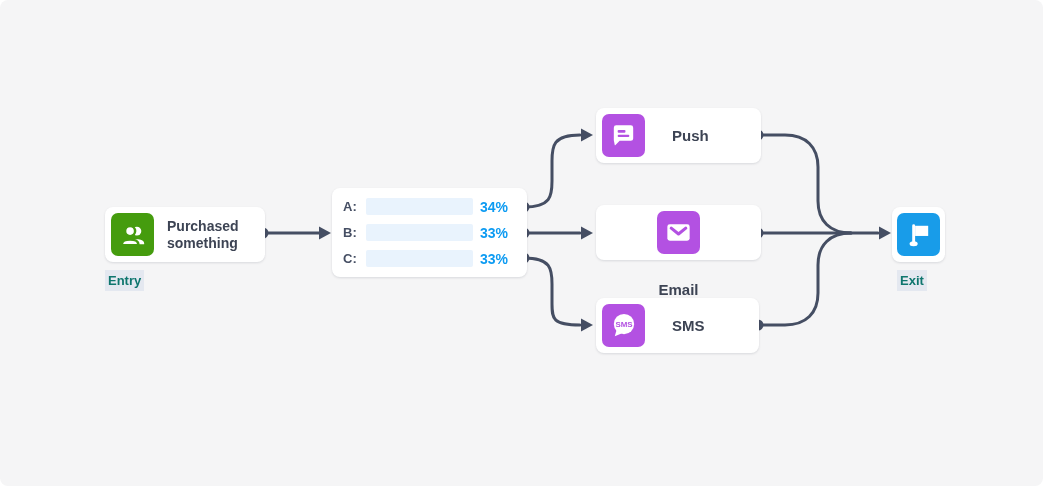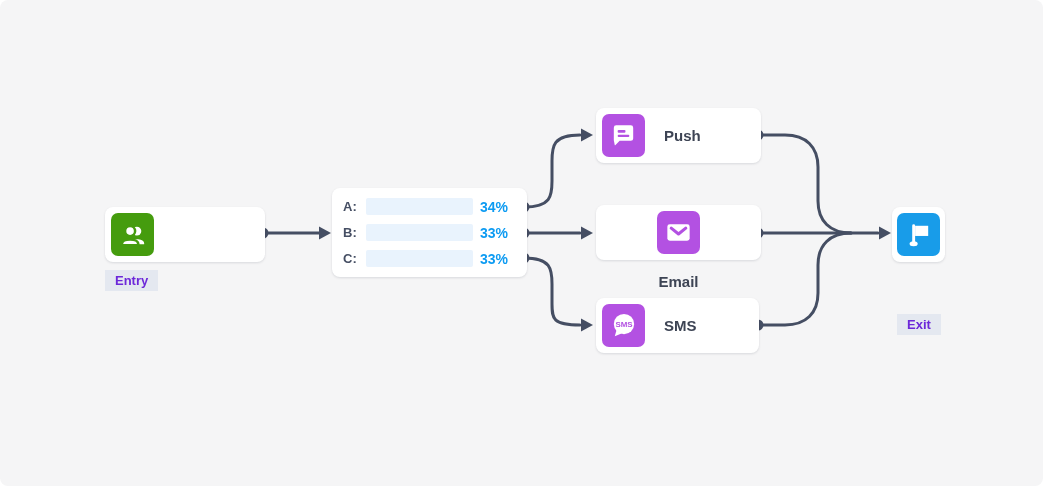--- a/index.html
+++ b/index.html
@@ -25,43 +25,43 @@
     border-radius: 7px;
     flex: 0 0 auto;
     display: flex; align-items: center; justify-content: center;
   }
   .icon-tile svg { display: block; }
   .entry-node { left: 105px; top: 207px; width: 160px; height: 55px; padding: 6px; gap: 13px; }
   .entry-node .icon-tile { background: var(--entry_icon_bg, #459c0e); color: var(--entry_icon_bg, #459c0e); }
   .node-title { font-size: 14px; font-weight: 600; color: #3d4454; line-height: 17px; }
   .badge {
     position: absolute; z-index: 2;
-    background: #e4e8f0; color: #6d28d9;
+    background: #e4e8f0; color: #0f766e;
     font-size: 13px; font-weight: 600;
-    padding: 3px 10px; border-radius: 0; line-height: 15px;
+    padding: 3px 3px; border-radius: 0; line-height: 15px;
   }
   .entry-badge { left: 105px; top: 270px; }
-  .exit-badge  { left: 897px; top: 270px; margin-top: 44px; }
+  .exit-badge  { left: 897px; top: 270px; }
   .split-node {
     left: 332px; top: 188px; width: 195px; height: 89px;
     flex-direction: column; justify-content: center; align-items: stretch;
     padding: 10px 11px; gap: 9px;
   }
   .split-row { display: flex; align-items: center; height: 17px; gap: 7px; }
   .split-label { width: 16px; font-size: 13px; font-weight: 600; color: #454e63; }
   .bar-track {
     flex: 0 0 107px; height: 17px;
     background: var(--bar_track, #e9f3fd); border-radius: 2px; overflow: hidden;
   }
   .bar-fill { height: 100%; background: var(--bar_fill, #18a3f4); border-radius: 2px 0 0 2px; }
   .split-pct {
     flex: 1; text-align: left;
     font-size: 14px; font-weight: 700; color: var(--percent_text, #0d9bf2);
   }
-  .channel-node { width: 165px; height: 55px; padding: 6px; gap: 19px; left: 596px; }
+  .channel-node { width: 165px; height: 55px; padding: 6px; gap: 27px; left: 596px; }
   .channel-node .icon-tile { background: var(--channel_icon_bg, #b351e2); color: var(--channel_icon_bg, #b351e2); }
   .push-node  { top: 108px; }
   .email-node { top: 205px; flex-direction: column; }
   .sms-node   { top: 298px; width: 163px; }
   .channel-label { font-size: 15px; font-weight: 600; color: #3d4454; }
   .exit-node { left: 892px; top: 207px; width: 53px; height: 55px; justify-content: center; }
   .exit-node .icon-tile { background: var(--exit_icon_bg, #189ce9); color: var(--exit_icon_bg, #189ce9); }
 </style>
 </head>
 <body>
@@ -96,20 +96,21 @@
 
   <div class="node entry-node">
     <div class="icon-tile">
       <svg width="31" height="31" viewBox="0 0 32 32">
         <circle cx="20.5" cy="12.5" r="4.6" fill="#fff"></circle>
         <path d="M13 25 C13 19.5 28 19.5 28 25 L28 26 L13 26 Z" fill="#fff"></path>
         <circle cx="13.5" cy="12.5" r="5.2" fill="#fff" stroke="currentColor" stroke-width="2.6"></circle>
         <path d="M5 26 C5 19.5 22 19.5 22 26 L22 27 L5 27 Z" fill="#fff" stroke="currentColor" stroke-width="2.6"></path>
       </svg>
     </div>
+    <div class="node-title">Purchased something</div>
   </div>
   <div class="badge entry-badge">Entry</div>
 
   <div class="node split-node">
     <div class="split-row">
       <span class="split-label">A:</span>
       <span class="bar-track"><span class="bar-fill" style="width: 34%;"></span></span>
       <span class="split-pct">34%</span>
     </div>
     <div class="split-row">

